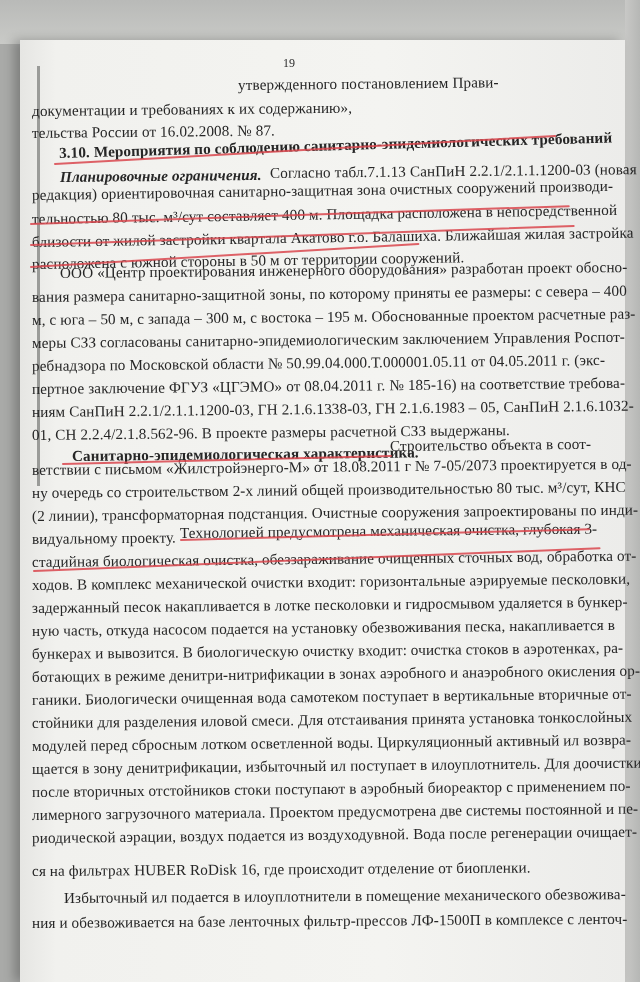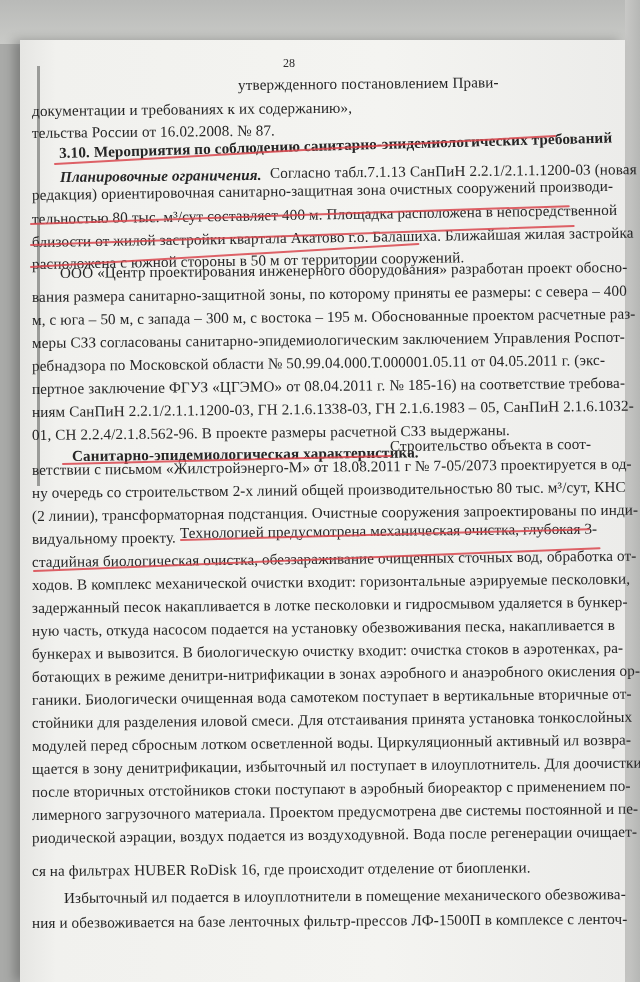--- a/index.html
+++ b/index.html
@@ -41,21 +41,21 @@
 </head>
 <body>
 
 <div class="top-shade"></div>
 <div class="right-strip"></div>
 
 <div class="page">
   <div class="page-rule"></div>
 </div>
 
-<div class="page-number">28</div>
+<div class="page-number">19</div>
 
 <div class="line" style="left:238px;top:76px;transform:rotate(-0.6deg);" id="l0b">утвержденного постановлением Прави-</div>
 <div class="line" style="left:32px;top:102px;transform:rotate(-0.6deg);">документации и требованиях к их содержанию»,</div>
 <div class="line" style="left:32px;top:124px;transform:rotate(-0.6deg);">тельства России от 16.02.2008. № 87.</div>
 <div class="line bold" style="left:59px;top:144px;transform:rotate(-1.6deg);">3.10. Мероприятия по соблюдению санитарно-эпидемиологических требований</div>
 <div class="line ital" style="left:60px;top:168px;transform:rotate(-0.6deg);">Планировочные ограничения.</div>
 <div class="line" style="left:270px;top:164px;transform:rotate(-0.6deg);">Согласно табл.7.1.13 СанПиН 2.2.1/2.1.1.1200-03 (новая</div>
 <div class="line" style="left:32px;top:186px;transform:rotate(-0.9deg);">редакция) ориентировочная санитарно-защитная зона очистных сооружений производи-</div>
 <div class="line" style="left:32px;top:210px;transform:rotate(-0.9deg);">тельностью 80 тыс. м³/сут составляет 400 м. Площадка расположена в непосредственной</div>
 <div class="line" style="left:32px;top:233px;transform:rotate(-0.9deg);">близости от жилой застройки квартала Акатово г.о. Балашиха. Ближайшая жилая застройка</div>

